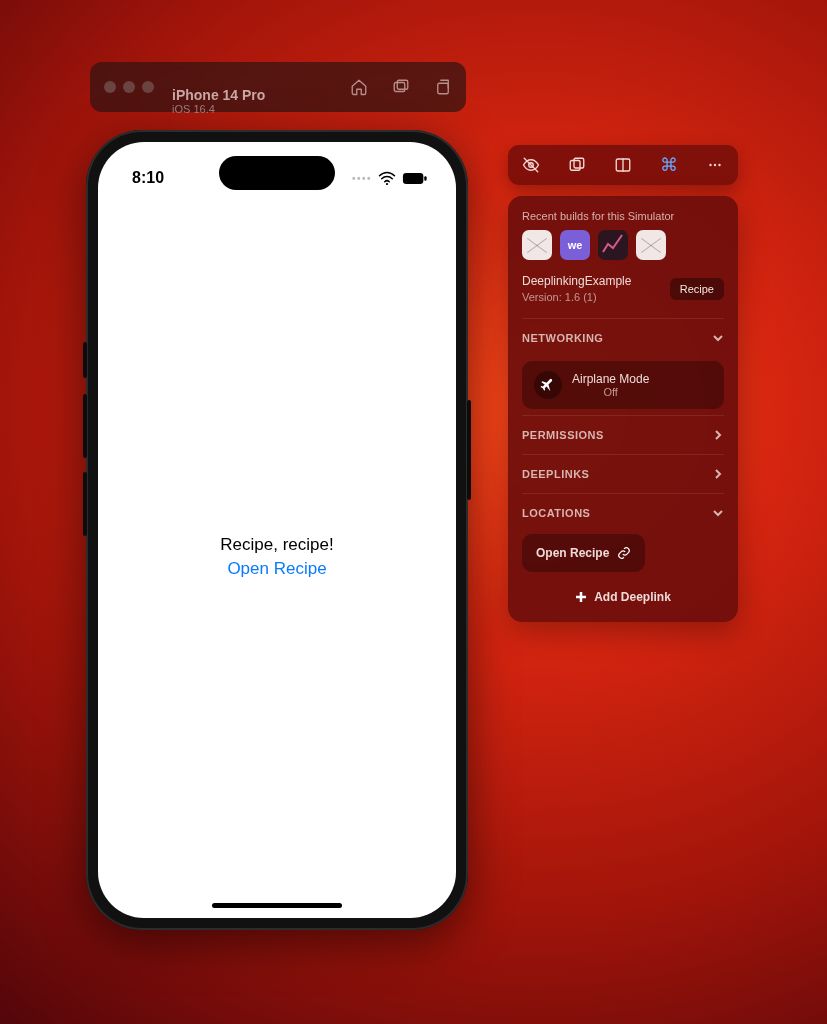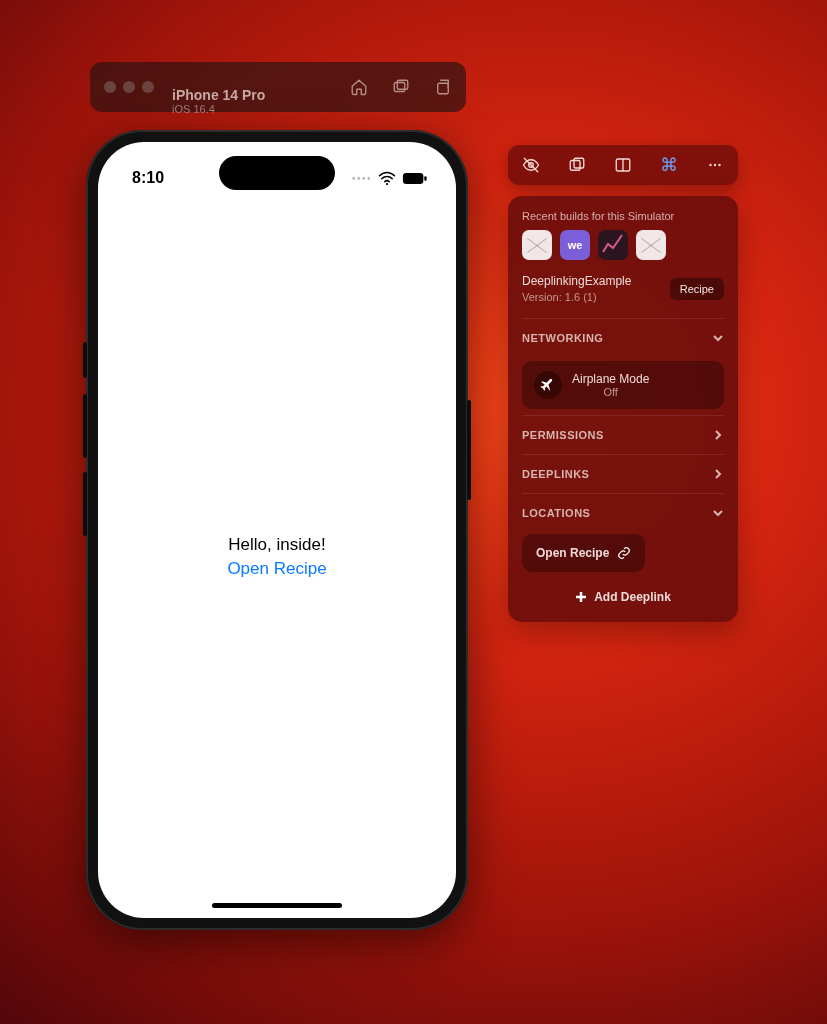--- a/index.html
+++ b/index.html
@@ -171,21 +171,21 @@
             <path d="M2 6c6-6 14-6 20 0M5 10c4-4 10-4 14 0M9 14c2-2 4-2 6 0" fill="none" stroke="#000" stroke-width="2" stroke-linecap="round"></path>
             <circle cx="12" cy="17" r="1.4" fill="#000"></circle>
           </svg>
         <svg width="26" height="13" viewBox="0 0 28 14">
             <rect x="1" y="1" width="22" height="12" rx="3.5" fill="#000"></rect>
             <rect x="24" y="4.5" width="2.5" height="5" rx="1.2" fill="#000"></rect>
           </svg>
       </span>
     </div>
     <div class="content">
-      <div>Hello, inside!</div>
+      <div>Recipe, recipe!</div>
       <div class="link">Open Recipe</div>
     </div>
     <div class="homebar"></div>
   </div>
 </div>
 
 <div class="toolbar">
   <svg class="ico" viewBox="0 0 24 24">
       <path d="M2 12s4-7 10-7 10 7 10 7-4 7-10 7S2 12 2 12z"></path>
       <circle cx="12" cy="12" r="3"></circle>

